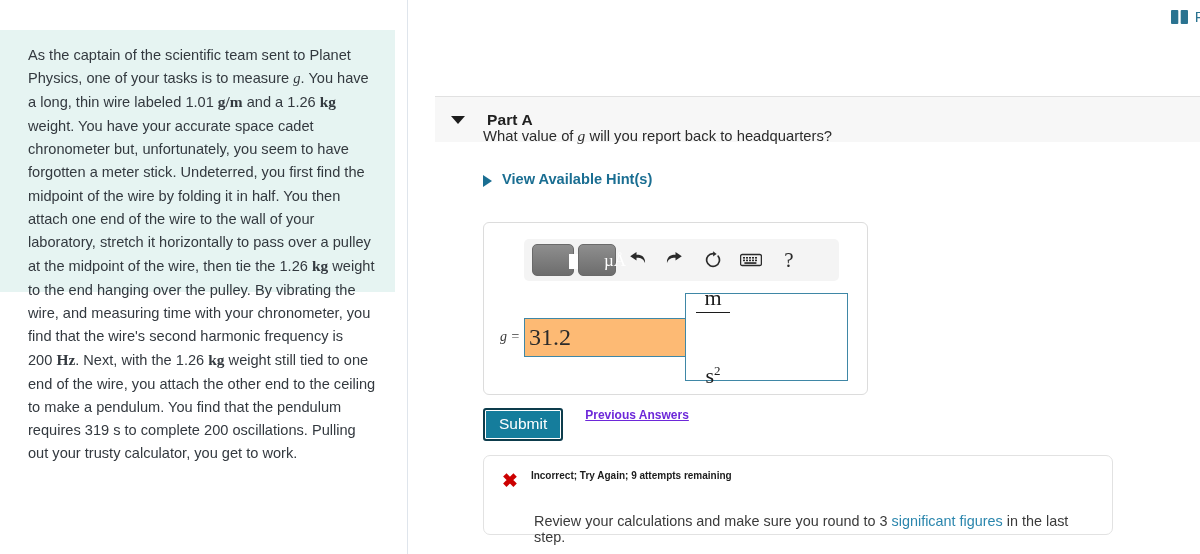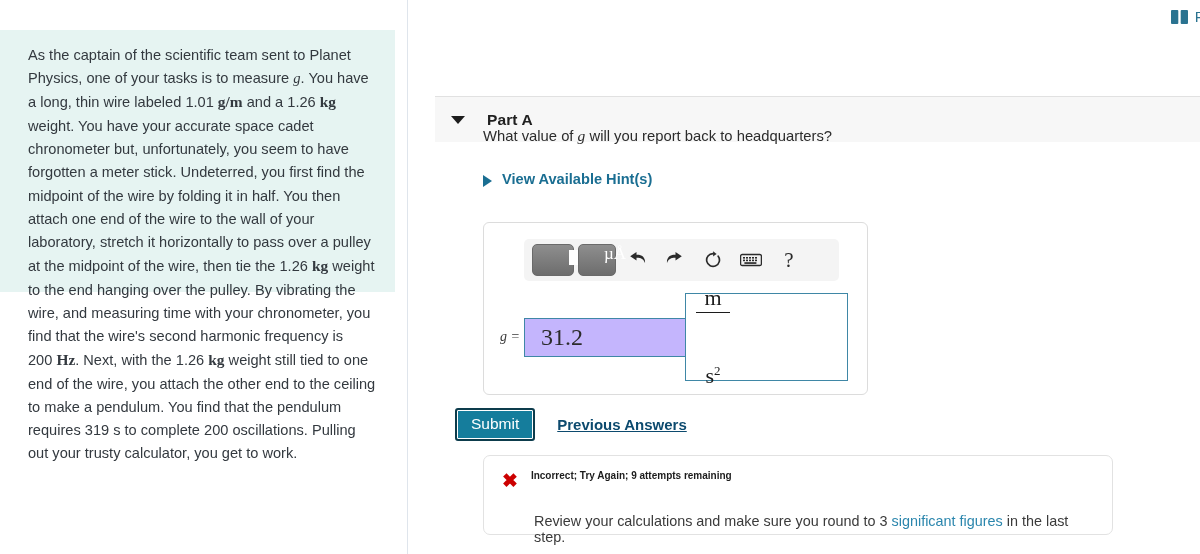--- a/index.html
+++ b/index.html
@@ -87,21 +87,21 @@
   }
   .mathbar {
     position: absolute; left: 40px; top: 16px; width: 315px; height: 42px;
     background: #f4f4f4; border-radius: 5px;
     display: flex; align-items: center; padding: 0 8px; gap: 4px;
   }
   .tbtn {
     width: 42px; height: 32px; border-radius: 5px;
     background: linear-gradient(#8e8e8e, #6d6d6d);
     border: 1px solid #6a6a6a;
-    display: flex; align-items: flex-start; justify-content: center;
+    display: flex; align-items: center; justify-content: center;
     cursor: pointer; position: relative; padding-left: 36px;
   }
   .tbtn.second { width: 36px; }
   .tpl-icon { position: relative; width: 30px; height: 22px; }
   .tpl-icon i {
     position: absolute; background: #fff; display: block;
   }
   .mu-text { color:#fff; font-family:"Liberation Serif", serif; font-size: 17px; line-height: 1; }
   .icn { width: 34px; height: 30px; display:flex; align-items:center; justify-content:center; cursor:pointer; }
   .icn svg { display:block; }
@@ -111,47 +111,47 @@
   .ans-row {
     position: absolute; left: 16px; top: 70px;
     display: flex; align-items: center;
   }
   .glabel {
     font-family: "Liberation Serif", serif; font-style: italic;
     font-size: 14px; color: #3a3a3a; margin-right: 4px;
   }
   .ans-input {
     width: 163px; height: 39px;
-    border: 1px solid #3f87a6; background: #c4b5fd;
+    border: 1px solid #3f87a6; background: #fdba74;
     font-family: "Liberation Serif", serif; font-size: 24px; color: #2b2b2b;
-    padding: 0 16px; outline: none;
+    padding: 0 4px; outline: none;
   }
   .units-box {
     width: 163px; height: 88px; margin-left: -2px;
     border: 1px solid #3f87a6; background: #fff;
     display: flex; align-items: center; padding-left: 10px;
   }
   .frac { display: inline-flex; flex-direction: column; align-items: center;
           font-family: "Liberation Serif", serif; color: #1c1c1c; line-height: 1; }
   .frac .num { font-size: 22px; padding-bottom: 3px; }
   .frac .bar { width: 34px; height: 1.5px; background: #1c1c1c; }
   .frac .den { font-size: 22px; padding-top: 3px; margin-top: 48px; }
   .frac .den sup { font-size: 13px; vertical-align: super; }
 
   
-  .submit-row { position: absolute; left: 455px; top: 408px; display: flex; align-items: center; }
+  .submit-row { position: absolute; left: 483px; top: 408px; display: flex; align-items: flex-start; }
   .submit-btn {
     background: #157d9c; color: #ffffff;
     border: 2px solid #0d3c4c; border-radius: 3px;
     font-size: 15.5px; font-family:"Liberation Sans", sans-serif;
     padding: 5px 14px 6px; cursor: pointer;
     box-shadow: 0 0 0 1px #ffffff inset;
   }
   .prev-answers {
-    margin-left: 22px; color: #0c4a6e; font-size: 15px; font-weight: 700;
+    margin-left: 22px; color: #6d28d9; font-size: 12px; font-weight: 700;
     text-decoration: underline; cursor: pointer;
   }
 
   
   .feedback {
     position: absolute; left: 483px; top: 455px; width: 630px; height: 80px;
     border: 1px solid #e2e2e2; border-radius: 7px; background: #fff;
     padding: 14px 18px 0 18px;
   }
   .fb-head { display: flex; align-items: flex-start; gap: 13px; }

